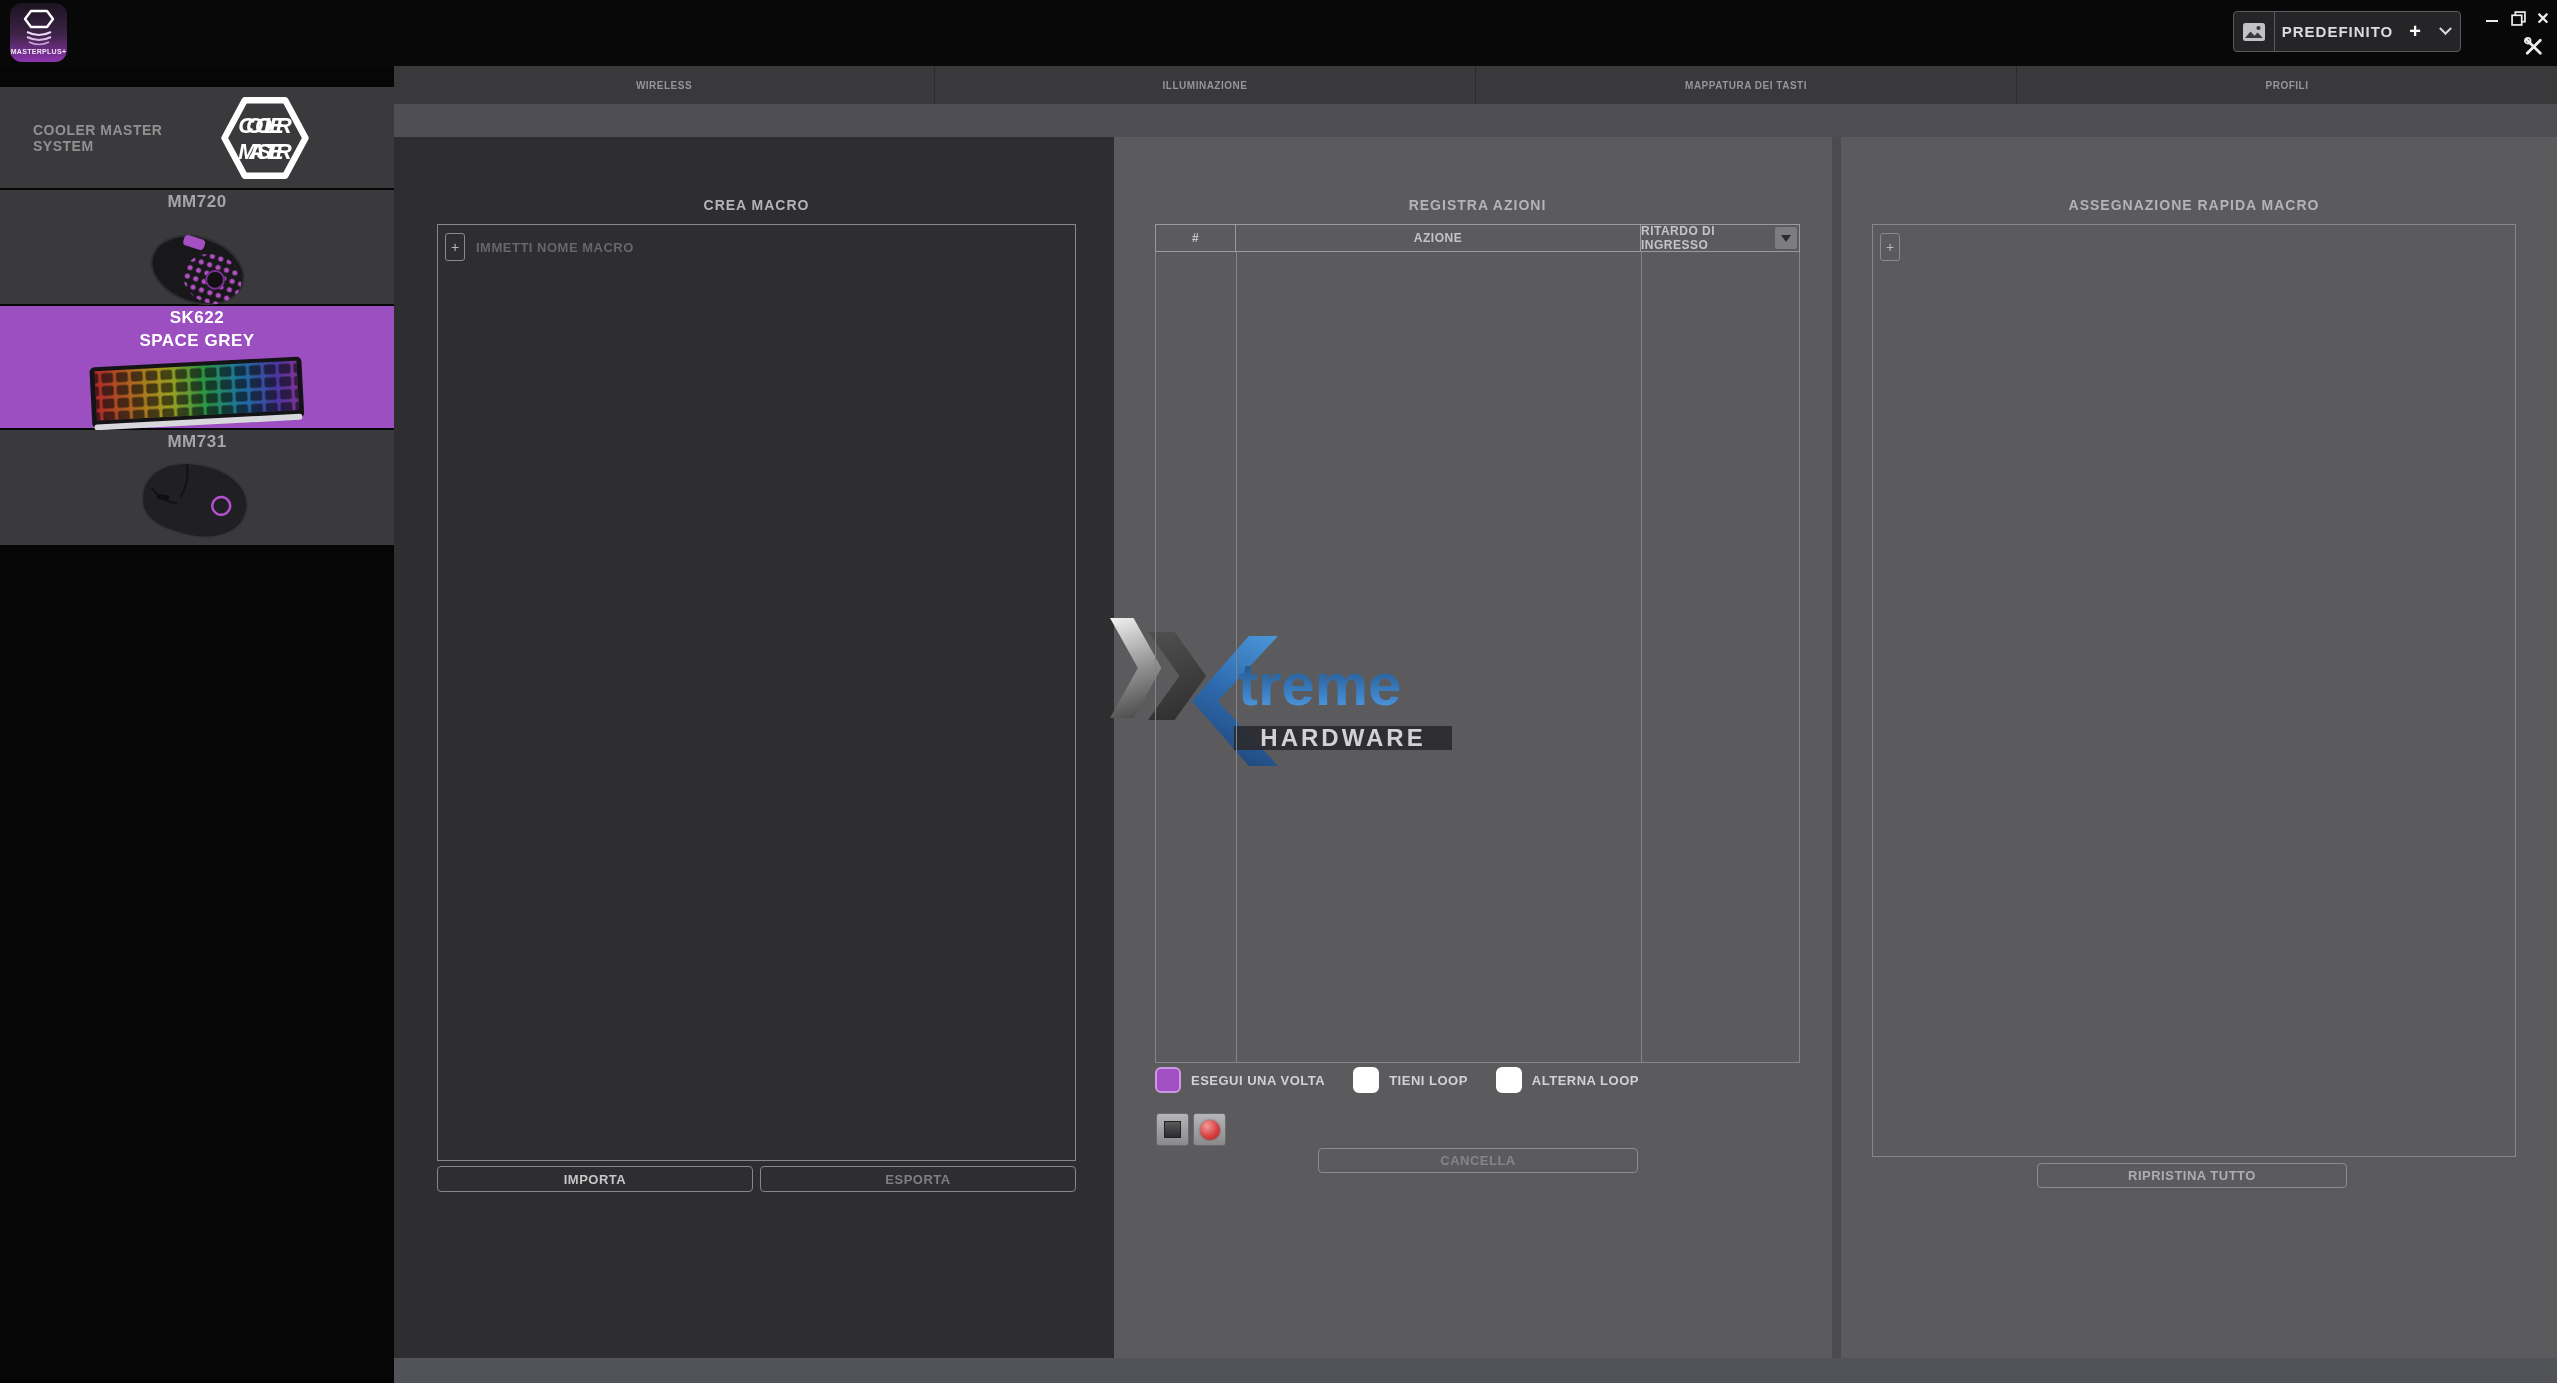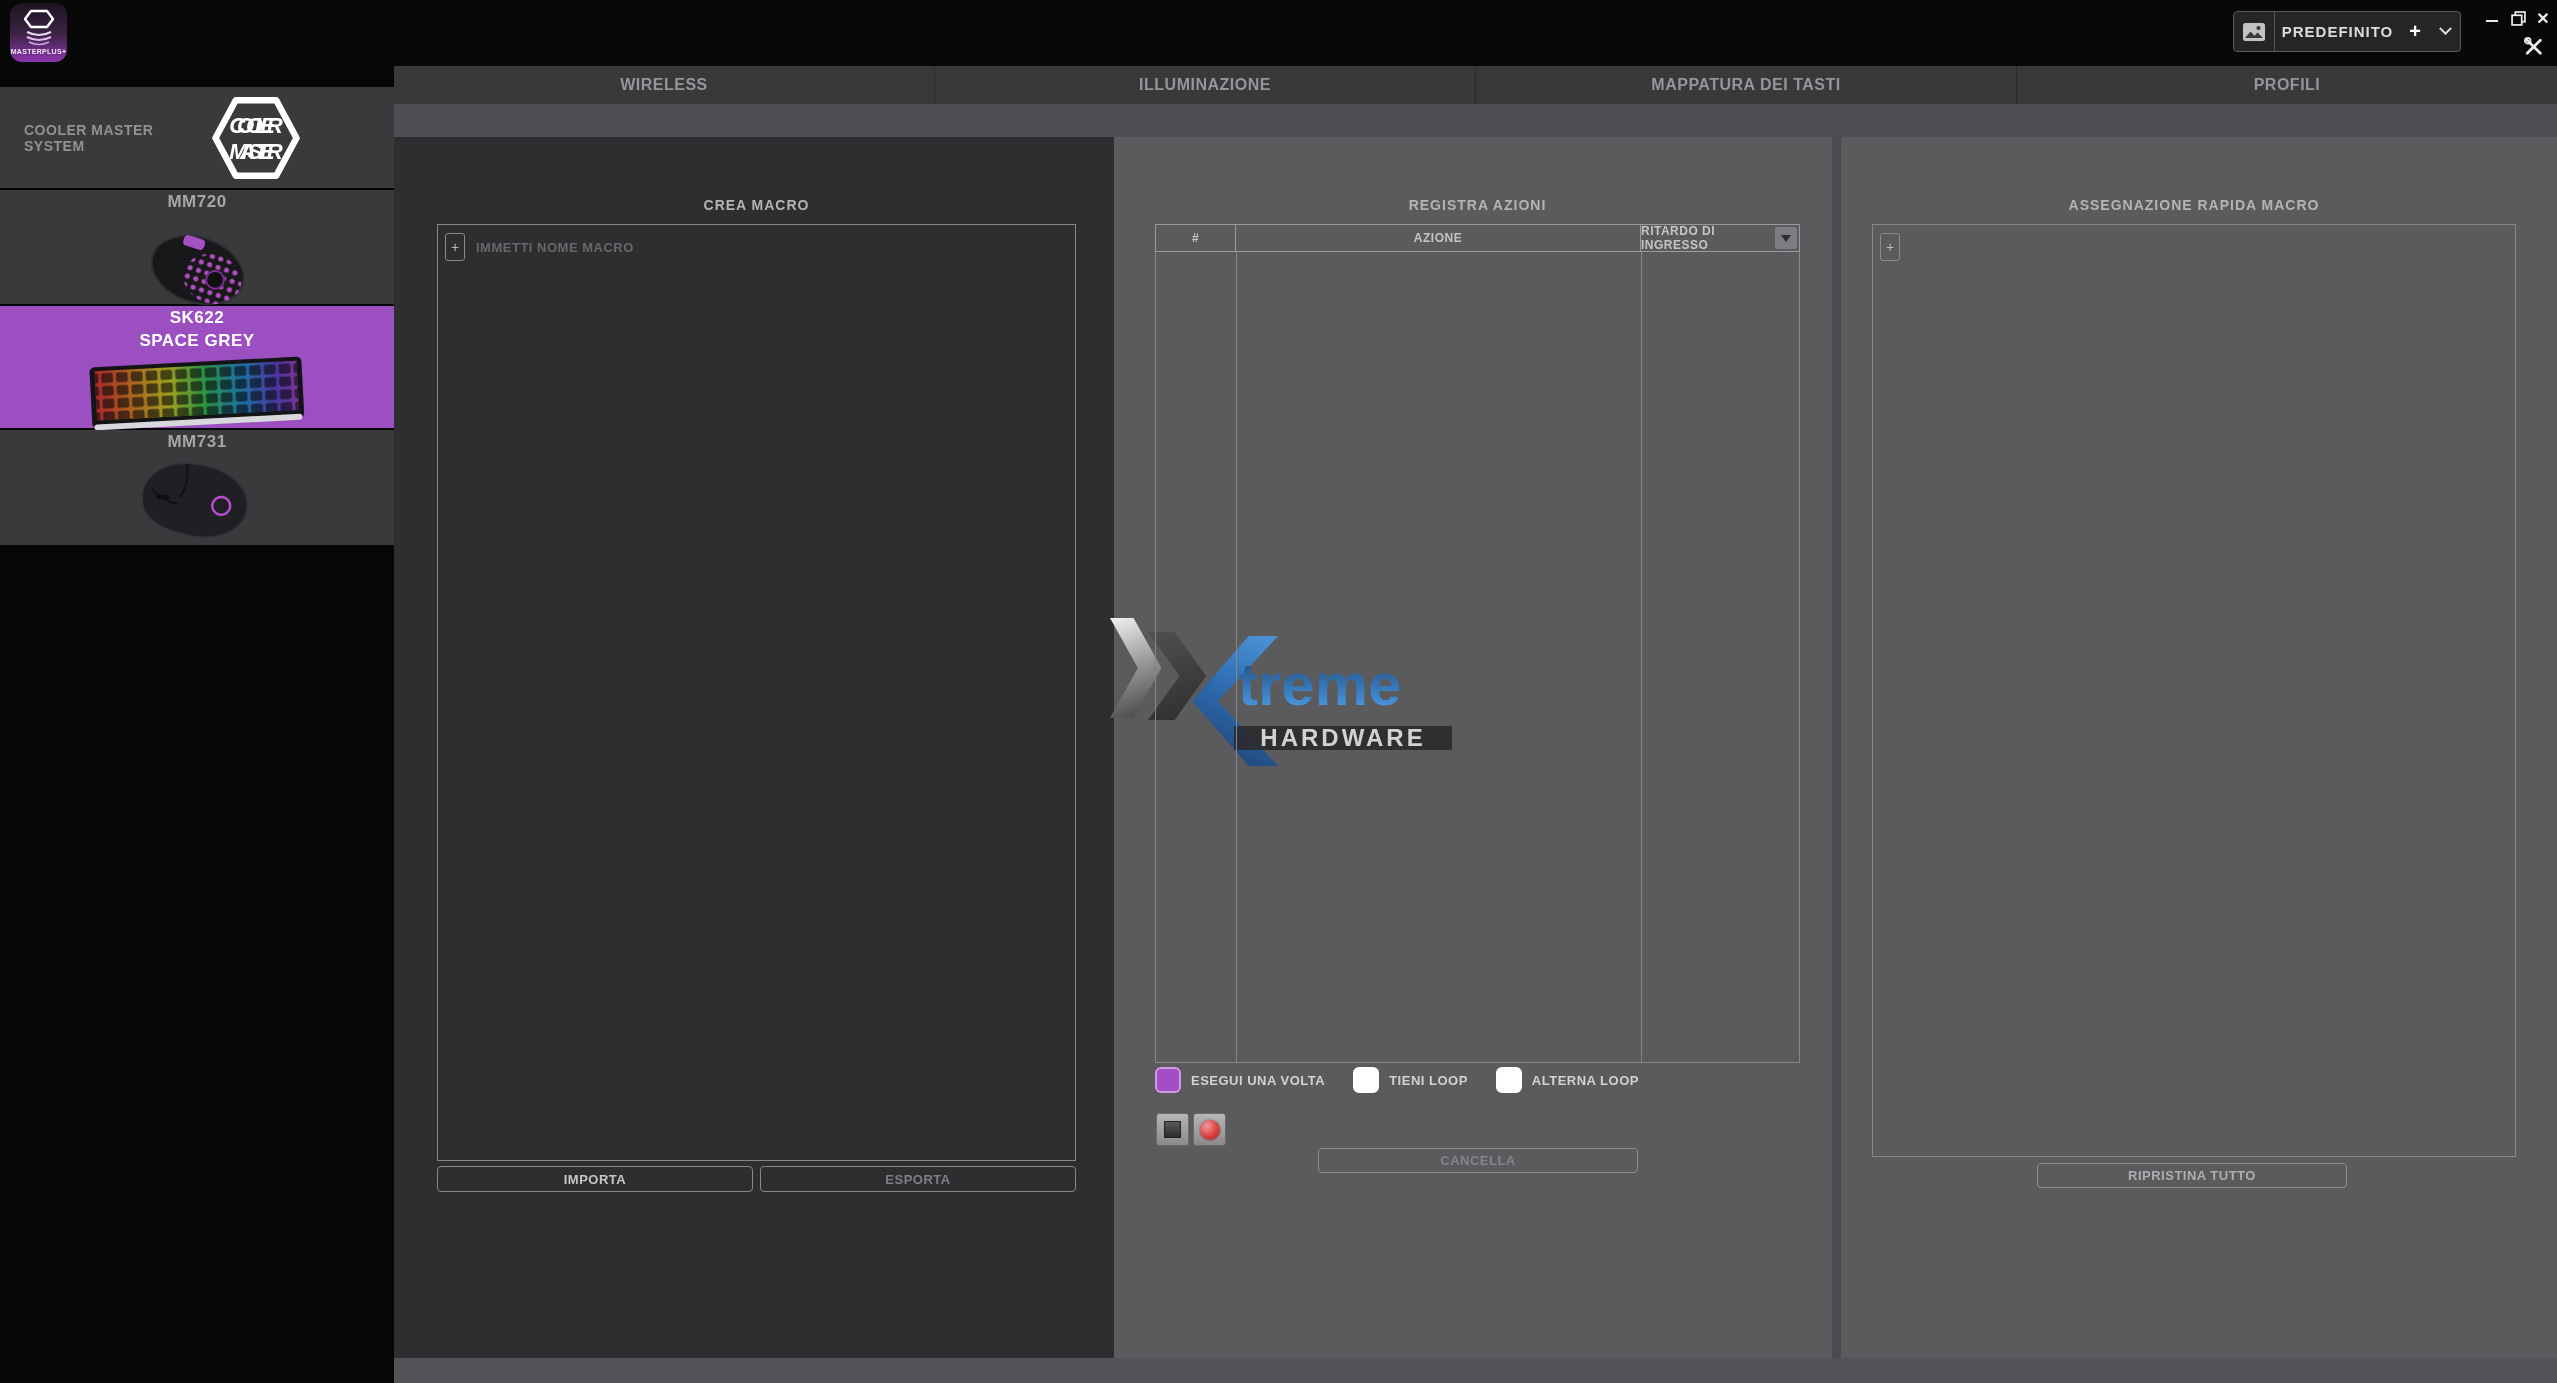--- a/index.html
+++ b/index.html
@@ -25,29 +25,29 @@
     transform:rotate(45deg) translate(-2px,-2px); }
   .winbtn { position:absolute; top:8px; width:20px; height:20px; display:flex; align-items:center; justify-content:center;
     color:#ececec; cursor:pointer; }
   .btn-min { left:2482px; } .btn-restore { left:2508px; } .btn-close { left:2533px; font-size:16px; font-weight:700; }
   .min-bar { width:12px; height:2px; background:#ececec; margin-top:6px; }
   .btn-tools { position:absolute; left:2521px; top:34px; width:24px; height:24px; display:flex; align-items:center; justify-content:center; cursor:pointer; }
 
   
   .tabbar { position:absolute; left:394px; top:66px; width:2163px; height:38px; background:#39393b; display:flex; }
   .tab { flex:1; display:flex; align-items:center; justify-content:center; color:#95959a;
-    font-size:16px; font-weight:700; letter-spacing:.5px; border-right:1px solid #2b2b2d; cursor:pointer; }
+    font-size:10px; font-weight:700; letter-spacing:.5px; border-right:1px solid #2b2b2d; cursor:pointer; }
   .tab:last-child { border-right:none; }
   .tab[data-active="true"] { background:#9549b3; color:#f2e4f8; }
 
   
   .sidebar { position:absolute; left:0; top:66px; width:394px; height:1317px; background:#060606; }
   .sb-header { position:absolute; left:0; top:21px; width:394px; height:101px; background:#3a3a3c;
     display:flex; align-items:center; }
-  .sb-header-label { margin-left:24px; width:170px; color:#919193; font-size:14px; font-weight:700; letter-spacing:.5px; }
+  .sb-header-label { margin-left:33px; width:170px; color:#919193; font-size:14px; font-weight:700; letter-spacing:.5px; }
   .sb-logo { margin-left:16px; }
   .dev-row { position:absolute; left:0; width:394px; background:#3a3a3c; display:flex; align-items:center; cursor:pointer;flex-direction:column; }
   .dev-row[data-selected="true"] { background:#9b4fc0; }
   .dev-label { width:170px; text-align:center; color:#a6a6a8; font-size:17px; font-weight:700; letter-spacing:.5px; line-height:23px; }
   .dev-row[data-selected="true"] .dev-label { color:#ffffff; }
   .dev-img { flex:1; display:flex; align-items:center; justify-content:center; }
   .row-1 { top:124px; height:114px; } .row-2 { top:240px; height:122px; } .row-3 { top:364px; height:115px; }
 
   
   .subband { position:absolute; left:394px; top:104px; width:2163px; height:33px; background:#4e4e54; }

